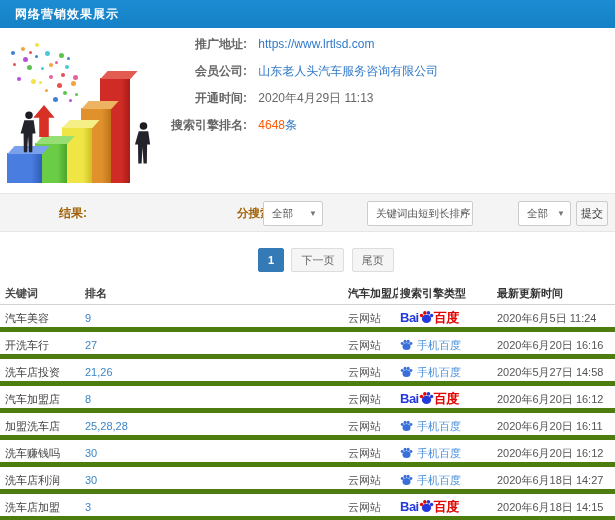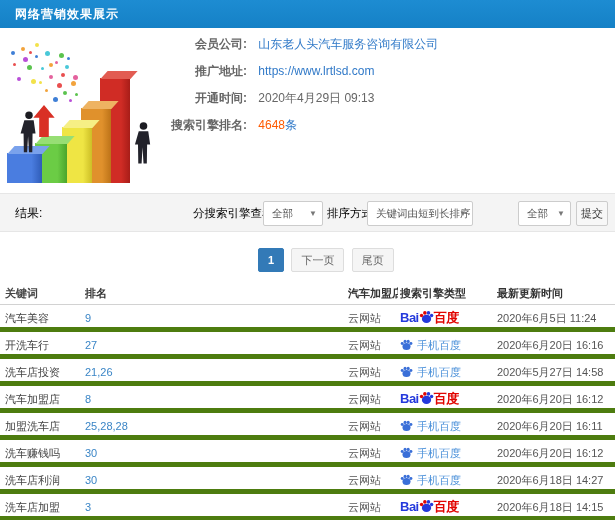--- a/index.html
+++ b/index.html
@@ -37,21 +37,21 @@
   .info { position:absolute; left:115px; top:31px; width:495px; }
   .info-row { height:27px; line-height:27px; white-space:nowrap; }
   .info-label { display:inline-block; width:132px; text-align:right; font-weight:bold; color:#666; }
   .info-value { margin-left:8px; color:#666; }
   .link { color:#3079c8; text-decoration:none; cursor:pointer; }
   .hl-num { color:#ff5a00; }
   
   .filter-bar { position:absolute; left:0; top:193px; width:615px; height:39px;
     background:#f4f4f4; border-top:1px solid #e6e6e6; border-bottom:1px solid #e6e6e6; }
   .filter-bar .item { position:absolute; top:0; height:39px; line-height:39px; }
-  .f-label { font-weight:normal; color:#000000; font-size:11.5px; }
+  .f-label { font-weight:bold; color:#a16207; font-size:11.5px;margin-left:44px; }
   .sel { position:absolute; top:7px; height:25px; background:#fff; border:1px solid #ccc;
     border-radius:2px; font-size:10.5px; color:#555; line-height:23px; padding-left:8px; cursor:pointer; }
   .sel .caret { position:absolute; right:5px; top:0; color:#777; font-size:8px; }
   .btn-submit { position:absolute; left:576px; top:7px; width:32px; height:25px; background:#f7f7f7;
     border:1px solid #ccc; border-radius:2px; font-size:11px; color:#333; line-height:23px;
     text-align:center; cursor:pointer; }
   
   .pagination { position:absolute; left:258px; top:248px; height:16px; }
   .page-item { display:inline-block; height:24px; line-height:22px; padding:0 9px; margin-right:4px;
     font-size:11px; border:1px solid #ddd; background:#f5f5f5; color:#666; cursor:pointer;
@@ -137,30 +137,30 @@
     <span class="confetti" style="left: 60px; top: 30px; width: 4px; height: 4px; background: rgb(73, 200, 216);"></span>
     <span class="confetti" style="left: 68px; top: 40px; width: 5px; height: 5px; background: rgb(228, 98, 158);"></span>
     <span class="confetti" style="left: 24px; top: 16px; width: 3px; height: 3px; background: rgb(233, 79, 79);"></span>
     <span class="confetti" style="left: 44px; top: 28px; width: 4px; height: 4px; background: rgb(242, 163, 60);"></span>
     <span class="confetti" style="left: 54px; top: 18px; width: 5px; height: 5px; background: rgb(91, 195, 78);"></span>
     <span class="confetti" style="left: 62px; top: 22px; width: 3px; height: 3px; background: rgb(63, 127, 214);"></span>
   </div>
 
 <div class="info">
   <div class="info-row">
+    <span class="info-label">推广地址:</span>
+    <span class="info-value link">https://www.lrtlsd.com</span>
+  </div>
+  <div class="info-row">
     <span class="info-label">会员公司:</span>
     <span class="info-value link">山东老人头汽车服务咨询有限公司</span>
   </div>
   <div class="info-row">
-    <span class="info-label">推广地址:</span>
-    <span class="info-value link">https://www.lrtlsd.com</span>
-  </div>
-  <div class="info-row">
     <span class="info-label">开通时间:</span>
-    <span class="info-value">2020年4月29日 09:13</span>
+    <span class="info-value">2020年4月29日 11:13</span>
   </div>
   <div class="info-row">
     <span class="info-label">搜索引擎排名:</span>
     <span class="info-value"><span class="hl-num">4648</span><span class="link">条</span></span>
   </div>
 </div>
 
 <div class="filter-bar">
   <span class="item f-label" style="left:15px; font-size:12px;">结果:</span>
   <span class="item f-label" style="left:193px;">分搜索引擎查看</span>

